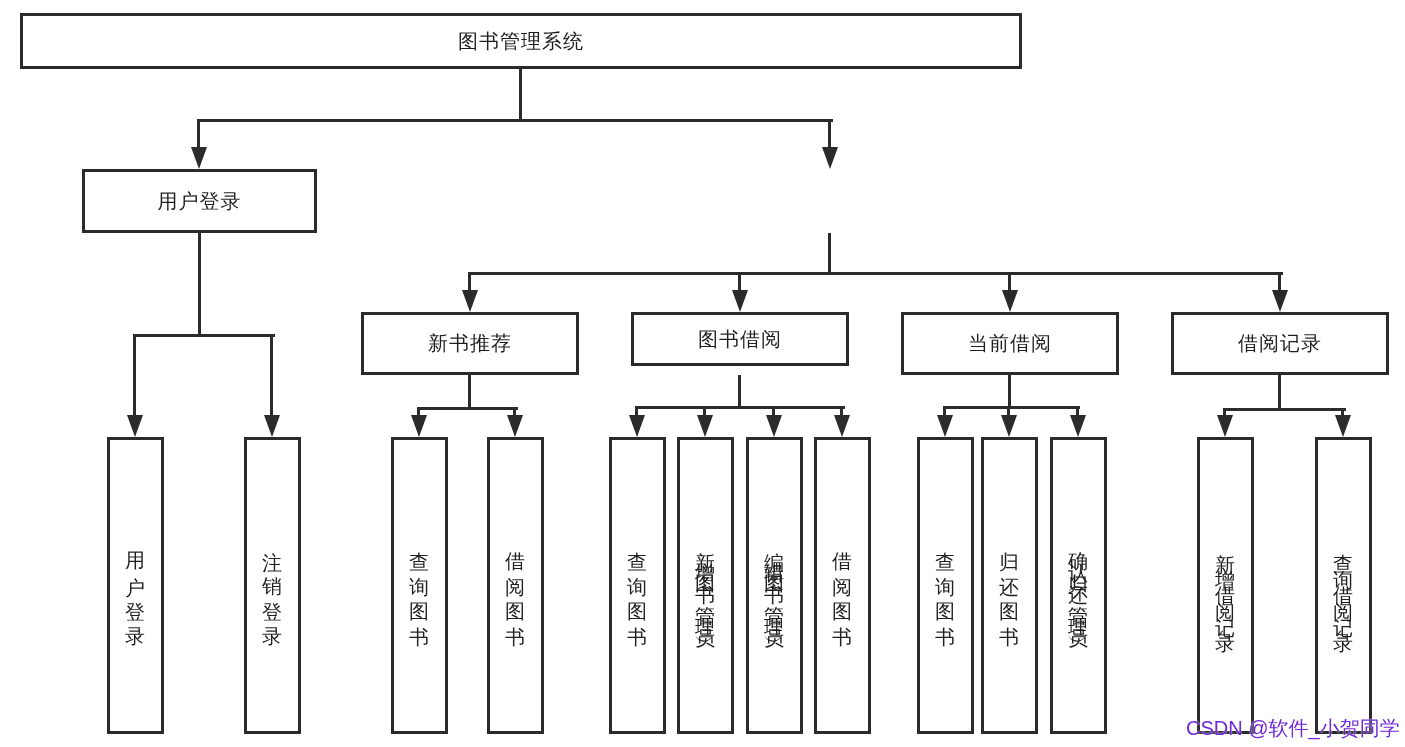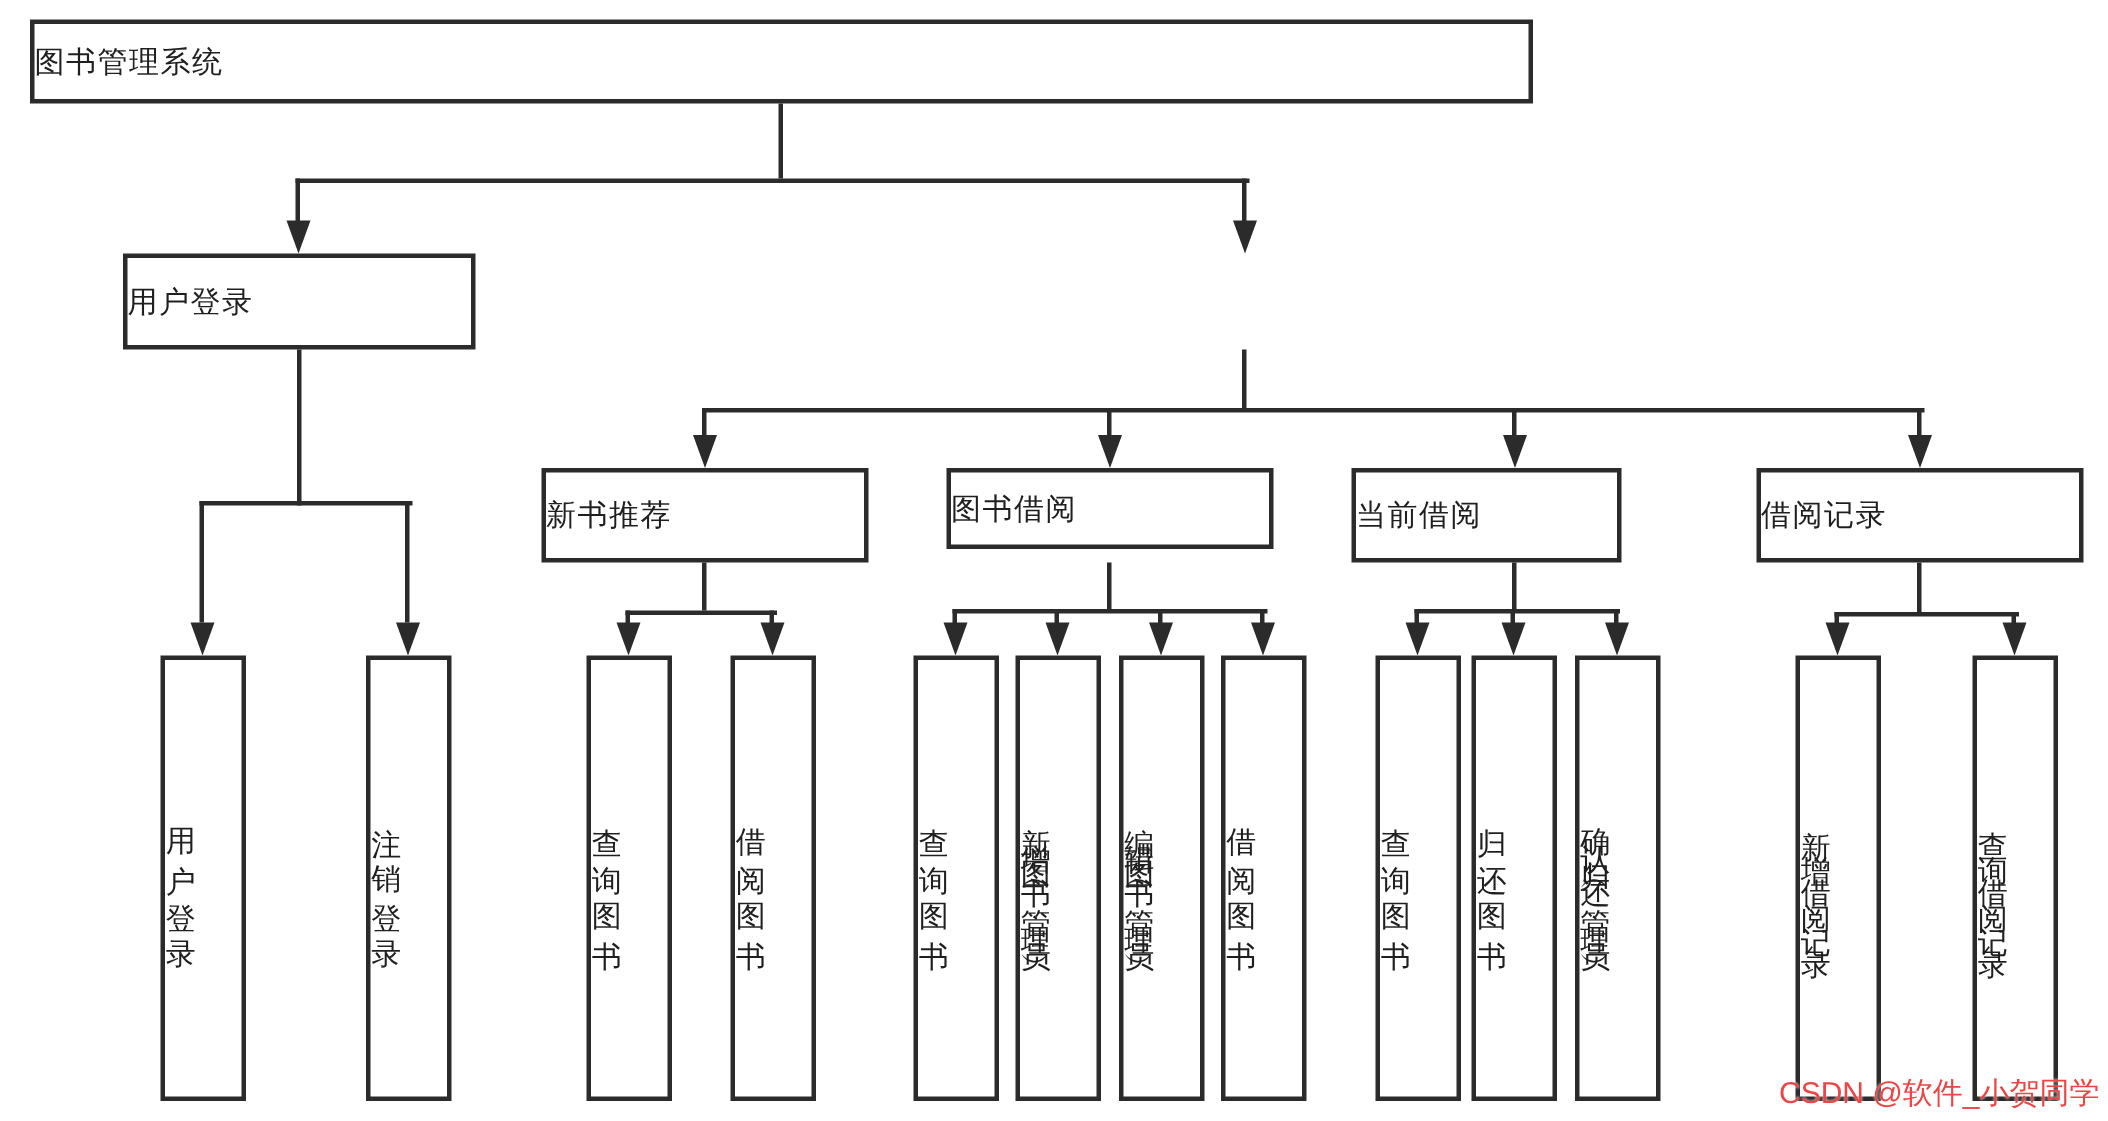--- a/index.html
+++ b/index.html
@@ -2,38 +2,38 @@
 <html><head>
 <meta charset="utf-8">
 <style>
   html,body{margin:0;padding:0;background:#ffffff;}
   .canvas{
     position:relative;width:1405px;height:747px;background:#ffffff;overflow:hidden;
     font-family:"Liberation Sans", sans-serif;color:#1f1f1f;
   }
   .box{
     position:absolute;background:#ffffff;border:3px solid #2b2b2b;box-sizing:border-box;
-    display:flex;align-items:center;justify-content:flex-start;
+    display:flex;align-items:center;justify-content:center;
   }
   .hlabel{font-size:20px;letter-spacing:1px;color:#1f1f1f;white-space:nowrap;}
   .vbox{top:437px;width:57px;height:297px;}
   .vlabel{
     writing-mode:vertical-rl;text-orientation:mixed;font-size:20px;color:#1f1f1f;
     line-height:1;white-space:nowrap;
   }
   .line{position:absolute;background:#2b2b2b;}
   .vline{width:3px;}
   .hline{height:3px;}
   .arrow{
     position:absolute;width:0;height:0;
     border-left:8px solid transparent;border-right:8px solid transparent;
     border-top:22px solid #2b2b2b;
   }
   .watermark{
-    position:absolute;left:1186px;top:715px;font-size:20px;color:#ef4444;
+    position:absolute;left:1186px;top:715px;font-size:20px;color:#6d28d9;
     white-space:nowrap;z-index:5;text-shadow:0 0 2px #ffffff;
   }
 </style>
 </head>
 <body>
 
 <div class="canvas">
 
   <div class="box" style="left:20px;top:13px;width:1002px;height:56px">
     <span class="hlabel">图书管理系统</span>
@@ -67,21 +67,21 @@
   <div class="arrow" style="left:1002px;top:290px"></div>
   <div class="line vline" style="left:1278px;top:272px;height:20px"></div>
   <div class="arrow" style="left:1272px;top:290px"></div>
 
   <div class="box" style="left:361px;top:312px;width:218px;height:63px">
     <span class="hlabel">新书推荐</span>
   </div>
   <div class="box" style="left:631px;top:312px;width:218px;height:54px">
     <span class="hlabel">图书借阅</span>
   </div>
-  <div class="box" style="left:901px;top:312px;width:180px;height:63px">
+  <div class="box" style="left:901px;top:312px;width:218px;height:63px">
     <span class="hlabel">当前借阅</span>
   </div>
   <div class="box" style="left:1171px;top:312px;width:218px;height:63px">
     <span class="hlabel">借阅记录</span>
   </div>
 
   <div class="line vline" style="left:468px;top:375px;height:32px"></div>
   <div class="line hline" style="left:417px;top:407px;width:101px"></div>
   <div class="line vline" style="left:417px;top:407px;height:10px"></div>
   <div class="arrow" style="left:411px;top:415px"></div>

